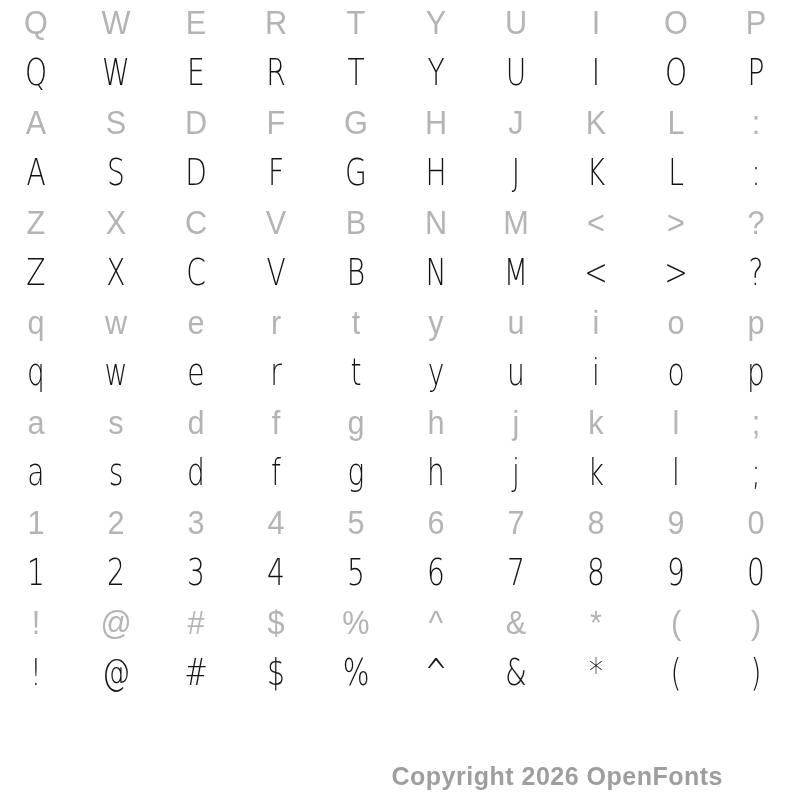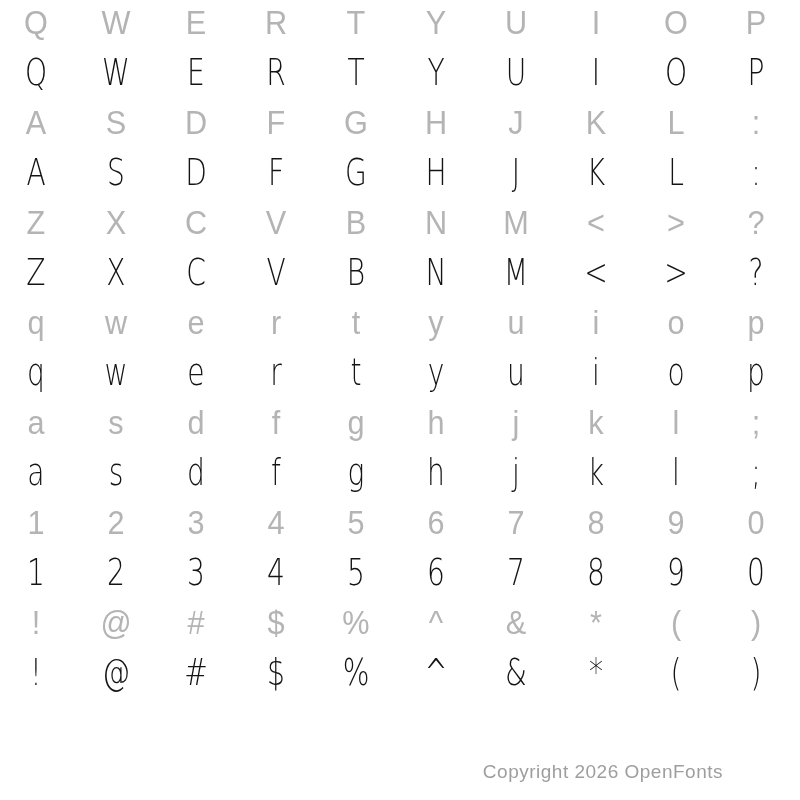--- a/index.html
+++ b/index.html
@@ -55,24 +55,25 @@
   .row-reference .cell {
     transform: scaleX(0.93);
   }
   .row-sample .cell {
     transform: scaleX(0.74);
   }
   .copyright {
     position: absolute;
     top: 761px;
     right: 77px;
-    font-size: 19px;
+    font-size: 25px;
     line-height: 1.2;
     letter-spacing: 0.5px;
     color: var(--footer-color, #9e9e9e);
+    font-weight: bold;
   }
 </style>
 </head>
 <body>
 
 <div class="page">
   <div class="glyph-grid" style="--ref-color: #b4b4b4; --sample-color: #141414;">
       <div class="pair">
         <div class="row row-reference">
           <span class="cell">Q</span>

